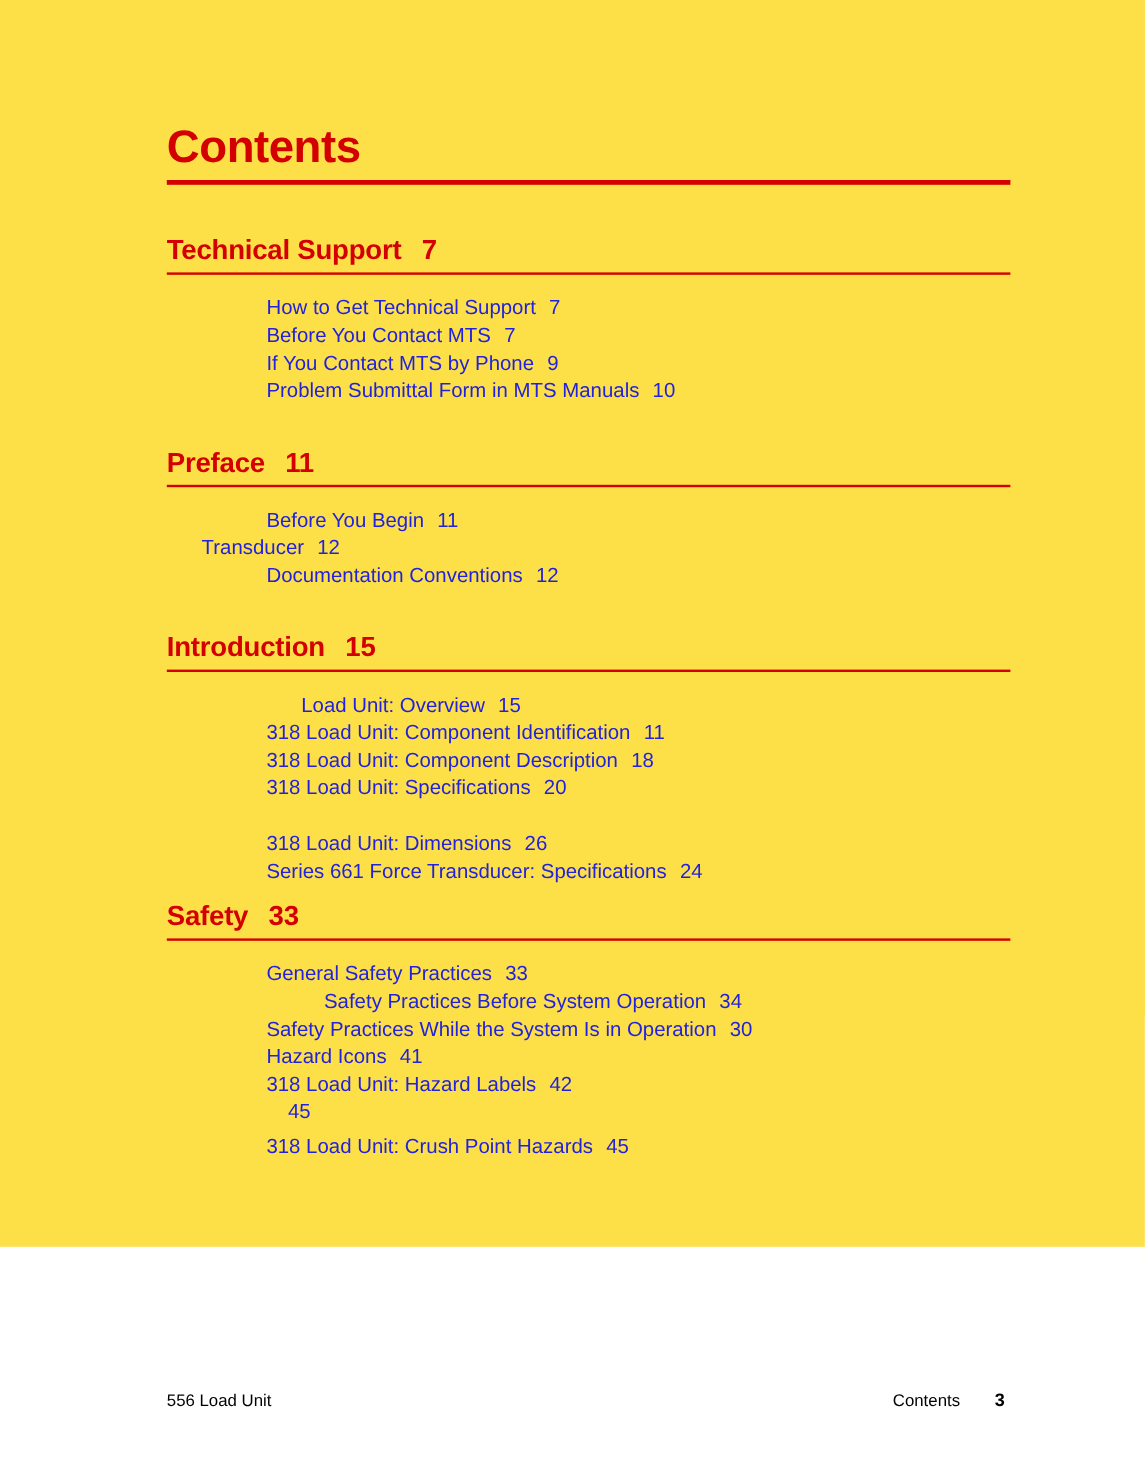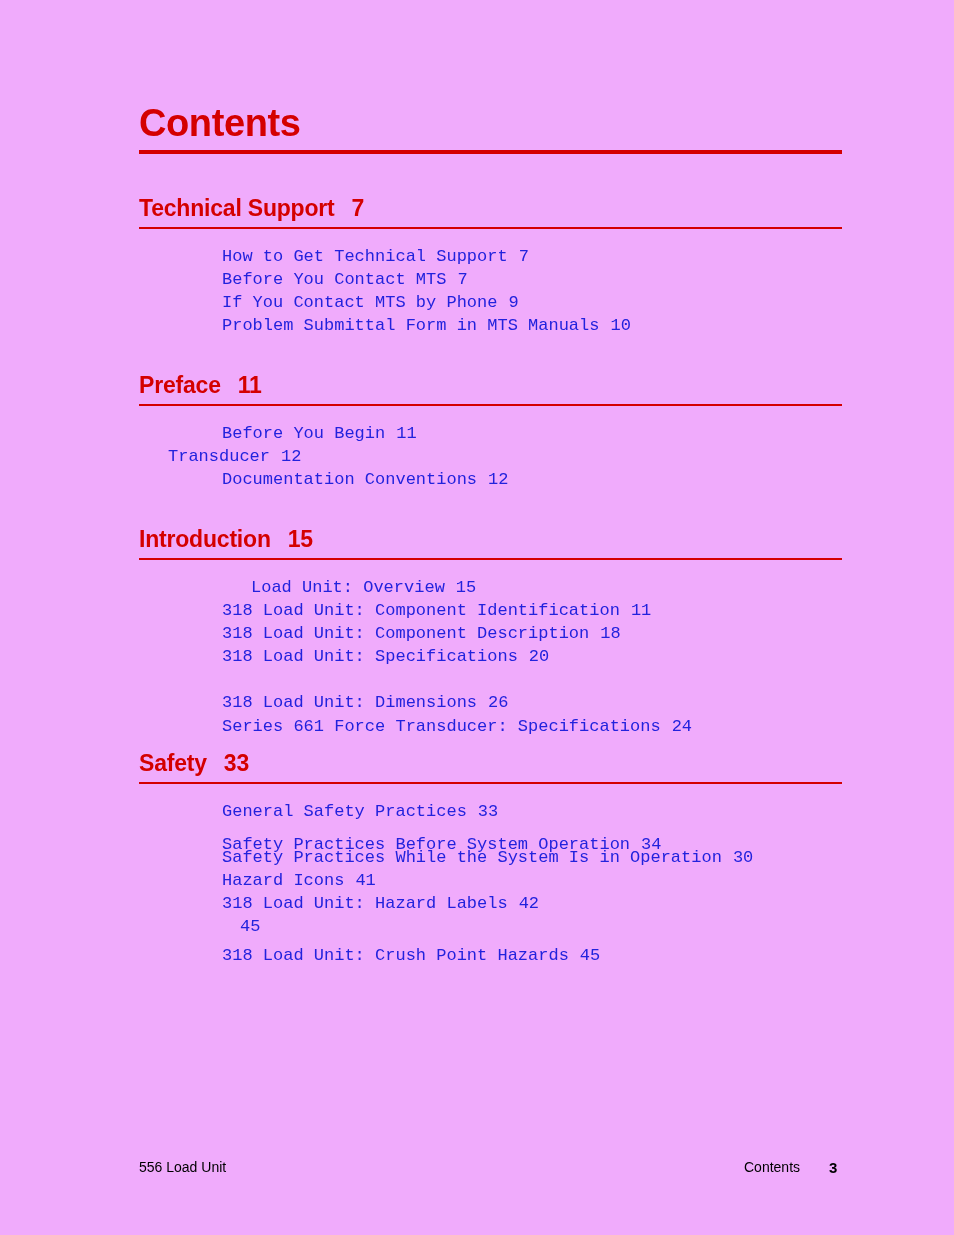--- a/index.html
+++ b/index.html
@@ -14,22 +14,22 @@
     position: relative;
     font-family: "Liberation Serif", "DejaVu Serif", serif;
     overflow: hidden;
   }
 
   .page {
     position: absolute;
     left: 0;
     top: 0;
     width: 954px;
-    height: 1235px;
-    background: #f0abfc;
+    height: 1039px;
+    background: #fde047;
   }
 
   
   .toc-title {
     position: absolute;
     left: 139px;
     top: 101px;
     font-family: "Liberation Sans", "DejaVu Sans", sans-serif;
     font-weight: bold;
     font-size: 38px;
@@ -83,21 +83,21 @@
   .entries {
     position: absolute;
     left: 0;
     top: 50px;
     width: 954px;
   }
 
   .entry {
     position: absolute;
     left: 222px;
-    font-family: Liberation Mono, monospace;
+    font-family: Liberation Sans, sans-serif;
     font-size: 17px;
     line-height: 23px;
     color: #2222dd;
     white-space: nowrap;
   }
   .entry.lvl-up {
     left: 168px;
   }
   .entry.blank-title {
     left: 240px;
@@ -180,21 +180,21 @@
           <div class="entry" style="top: 69px;"><span class="e-title">318 Load Unit: Specifications</span><span class="e-page">20</span></div>
           <div class="entry" style="top: 92px; margin-top: 47px;"><span class="e-title">Series 661 Force Transducer: Specifications</span><span class="e-page">24</span></div>
           <div class="entry" style="top: 115px;"><span class="e-title">318 Load Unit: Dimensions</span><span class="e-page">26</span></div>
         </div>
       </div>
       <div class="section" style="top: 750px;">
         <div class="section-head"><span class="sh-title">Safety</span><span class="sh-page">33</span></div>
         <div class="section-rule"></div>
         <div class="entries">
           <div class="entry" style="top: 0px;"><span class="e-title">General Safety Practices</span><span class="e-page">33</span></div>
-          <div class="entry" style="top: 33px;"><span class="e-title">Safety Practices Before System Operation</span><span class="e-page">34</span></div>
+          <div class="entry" style="top: 23px; margin-left: 48px;"><span class="e-title">Safety Practices Before System Operation</span><span class="e-page">34</span></div>
           <div class="entry" style="top: 46px;"><span class="e-title">Safety Practices While the System Is in Operation</span><span class="e-page">30</span></div>
           <div class="entry" style="top: 69px;"><span class="e-title">Hazard Icons</span><span class="e-page">41</span></div>
           <div class="entry" style="top: 92px;"><span class="e-title">318 Load Unit: Hazard Labels</span><span class="e-page">42</span></div>
           <div class="entry blank-title" style="top: 115px;"><span class="e-title"></span><span class="e-page" style="margin-left: 0px;">45</span></div>
           <div class="entry" style="top: 144px;"><span class="e-title">318 Load Unit: Crush Point Hazards</span><span class="e-page">45</span></div>
         </div>
       </div>
     </div>
 
   <div class="footer">

